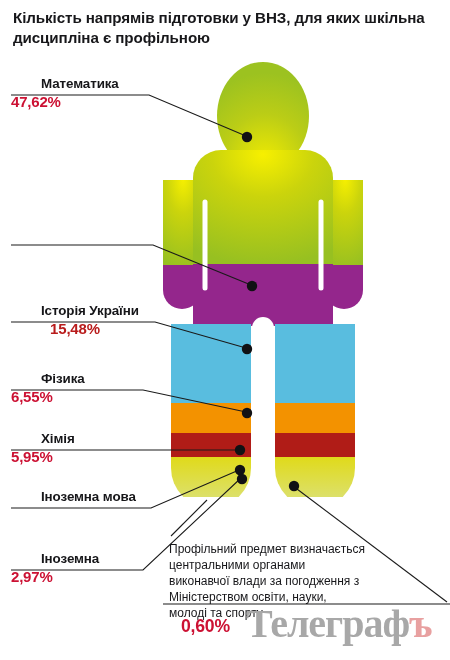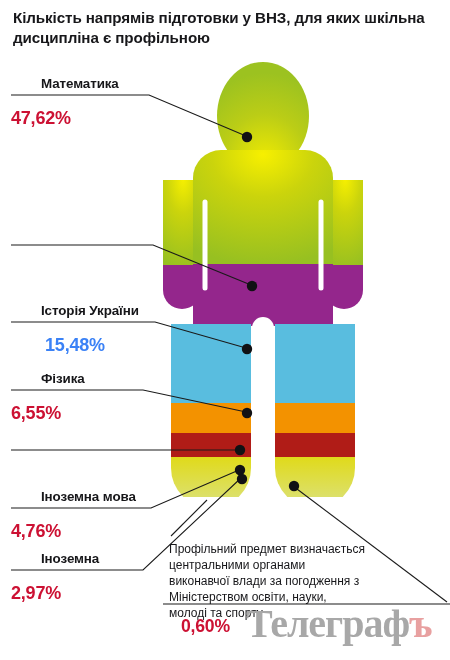--- a/index.html
+++ b/index.html
@@ -21,22 +21,22 @@
   
   .figure-layer{position:absolute;left:0;top:0;width:450px;height:660px;}
 
   
   .callout{position:absolute;}
   .callout .cap{
     font-size:13.4px;font-weight:bold;color:#161619;white-space:nowrap;
     line-height:1.12;letter-spacing:-0.1px;padding-left:30px;
   }
   .callout .val{
-    font-size:18px;font-weight:bold;white-space:nowrap;
-    line-height:1.06;margin-top:18px;letter-spacing:-0.2px;
+    font-size:15px;font-weight:bold;white-space:nowrap;
+    line-height:1.06;margin-top:3px;letter-spacing:-0.2px;
   }
 
   
   .footnote{
     position:absolute;left:166px;top:542px;width:196px;
     font-size:12px;font-weight:normal;line-height:1.33;color:#17171a;
   }
 
   
   .bottomval{
@@ -153,32 +153,35 @@
   </div>
 
   <div class="callout" style="left:8px;top:76px;">
     <div class="cap">Математика</div>
     <div class="val" style="color:#CC1133">47,62%</div>
   </div>
 
 
   <div class="callout" style="left:8px;top:303px;text-align:center;">
     <div class="cap">Історія України</div>
-    <div class="val" style="color:#3b82f6">15,48%</div>
+    <div class="val" style="color:#b91c1c">15,48%</div>
   </div>
 
   <div class="callout" style="left:8px;top:371px;">
     <div class="cap">Фізика</div>
     <div class="val" style="color:#CC1133">6,55%</div>
   </div>
 
+  <div class="callout" style="left:8px;top:431px;">
+    <div class="cap">Хімія</div>
+    <div class="val" style="color:#CC1133">5,95%</div>
+  </div>
 
   <div class="callout" style="left:8px;top:489px;">
     <div class="cap">Іноземна мова</div>
-    <div class="val" style="color:#CC1133">4,76%</div>
   </div>
 
   <div class="callout" style="left:8px;top:551px;">
     <div class="cap">Іноземна</div>
     <div class="val" style="color:#CC1133">2,97%</div>
   </div>
 
   <div class="footnote">Профільний предмет визначається центральними органами виконавчої влади за погодження з Міністерством освіти, науки, молоді та спорту</div>
 
   <div class="bottomval" style="color:#CC1133">0,60%</div>

